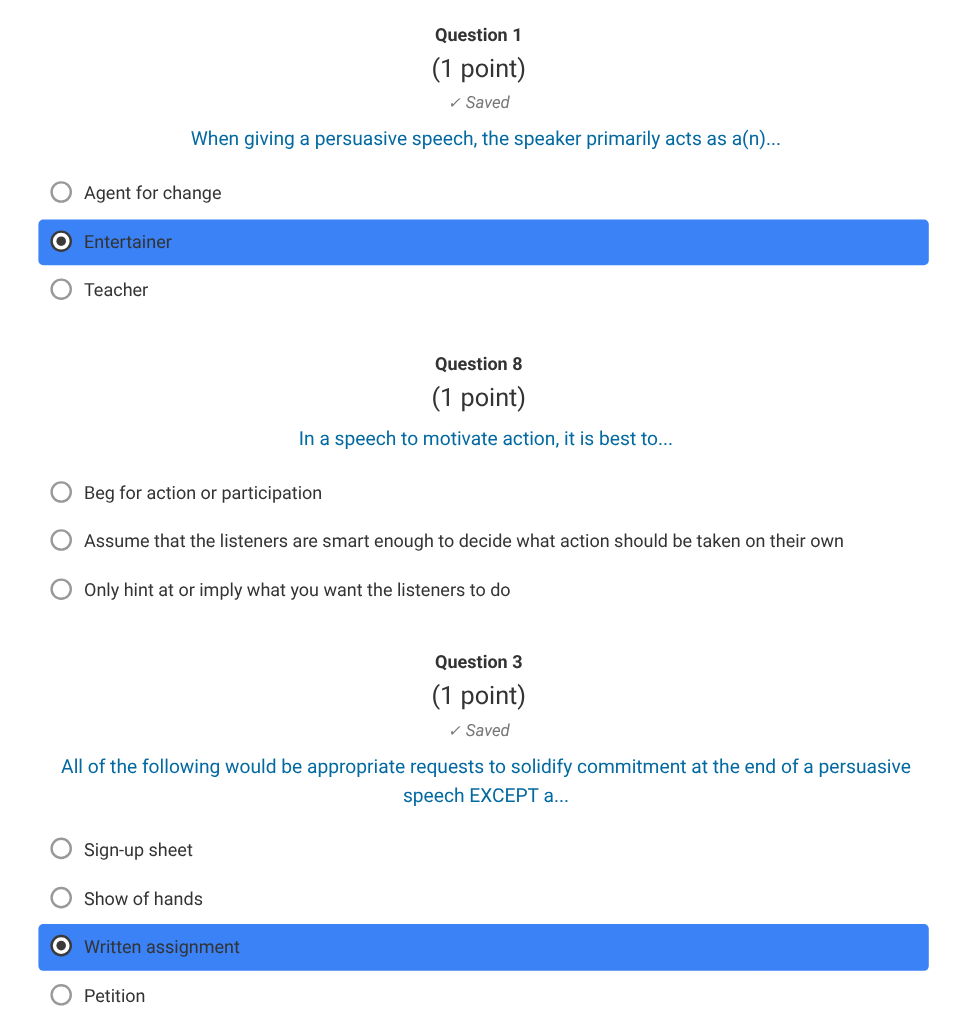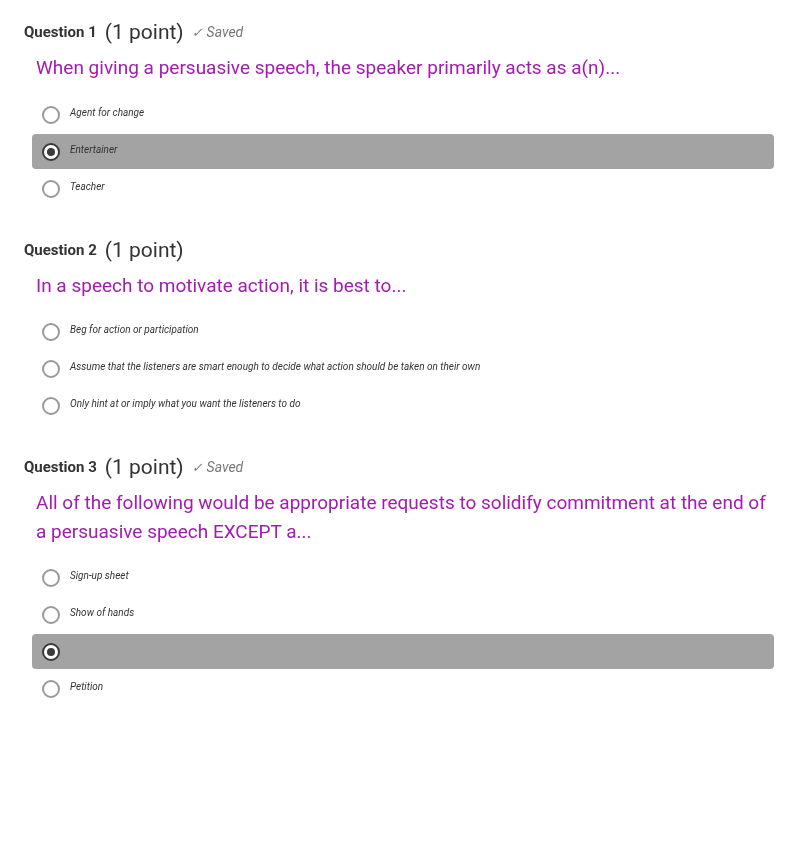--- a/index.html
+++ b/index.html
@@ -19,20 +19,21 @@
 
     .question-block {
       margin-bottom: 32px;
     }
 
     .question-header {
       display: flex;
       align-items: center;
       gap: 8px;
       margin-bottom: 10px;
+      flex-direction: column;
     }
 
     .question-title {
       font-size: 15px;
       font-weight: 700;
     }
 
     .question-points {
       font-size: 21px;
       font-weight: 400;
@@ -47,44 +48,45 @@
       font-style: italic;
       font-size: 14px;
     }
 
     .saved-check {
       color: #777;
       font-size: 13px;
     }
 
     .question-text {
-      font-size: 19px;
-      color: #a21caf;
+      font-size: 16px;
+      color: #0369a1;
       margin-left: 12px;
       margin-bottom: 14px;
       line-height: 1.5;
+      text-align: center;
     }
 
     .options-list {
       list-style: none;
       margin-left: 8px;
     }
 
     .option-item {
       display: flex;
       align-items: flex-start;
       gap: 10px;
       padding: 8px 10px;
       border-radius: 4px;
       margin-bottom: 2px;
       cursor: pointer;
     }
 
     .option-item.selected {
-      background-color: #a3a3a3;
+      background-color: #3b82f6;
       text-align: center;
     }
 
     .radio-outer {
       width: 18px;
       height: 18px;
       border-radius: 50%;
       border: 2px solid #999;
       display: flex;
       align-items: center;
@@ -100,24 +102,23 @@
     }
 
     .radio-inner {
       width: 8px;
       height: 8px;
       border-radius: 50%;
       background: #3a3a3a;
     }
 
     .option-label {
-      font-size: 10px;
+      font-size: 15px;
       line-height: 1.5;
       color: #333;
-      font-style: italic;
     }
   </style>
 </head>
 <body>
 
 <div id="quiz-container">
     <div class="question-block">
       <div class="question-header">
         <span class="question-title">Question 1</span>
         <span class="question-points">(1 point)</span>
@@ -139,21 +140,21 @@
           <span class="option-label">Entertainer</span>
         </li>
         <li class="option-item">
           <div class="radio-outer"></div>
           <span class="option-label">Teacher</span>
         </li>
       </ul>
     </div>
     <div class="question-block">
       <div class="question-header">
-        <span class="question-title">Question 2</span>
+        <span class="question-title">Question 8</span>
         <span class="question-points">(1 point)</span>
       </div>
       <div class="question-text">In a speech to motivate action, it is best to...</div>
       <ul class="options-list">
         <li class="option-item">
           <div class="radio-outer"></div>
           <span class="option-label">Beg for action or participation</span>
         </li>
         <li class="option-item">
           <div class="radio-outer"></div>
@@ -181,20 +182,21 @@
           <span class="option-label">Sign-up sheet</span>
         </li>
         <li class="option-item">
           <div class="radio-outer"></div>
           <span class="option-label">Show of hands</span>
         </li>
         <li class="option-item selected">
           <div class="radio-outer checked">
             <div class="radio-inner"></div>
           </div>
+          <span class="option-label">Written assignment</span>
         </li>
         <li class="option-item">
           <div class="radio-outer"></div>
           <span class="option-label">Petition</span>
         </li>
       </ul>
     </div>
   </div>
 
 </body></html>

